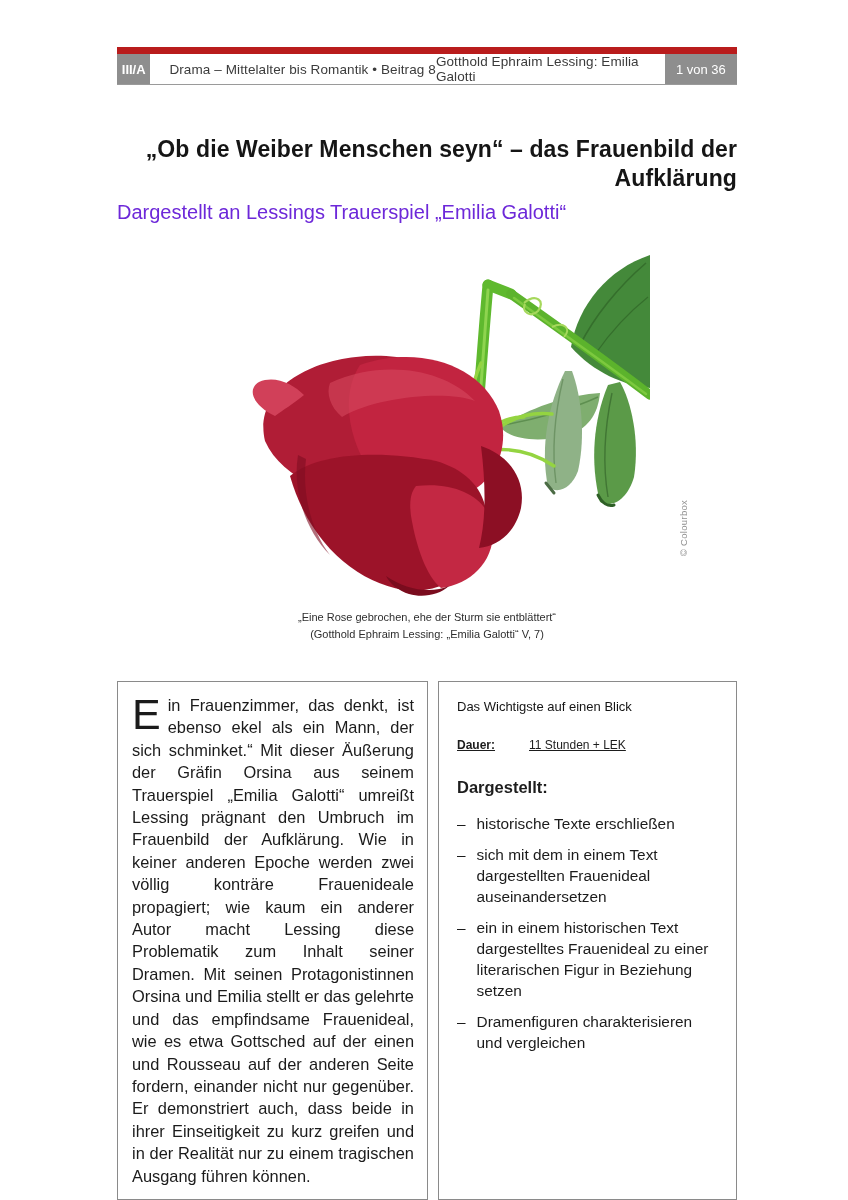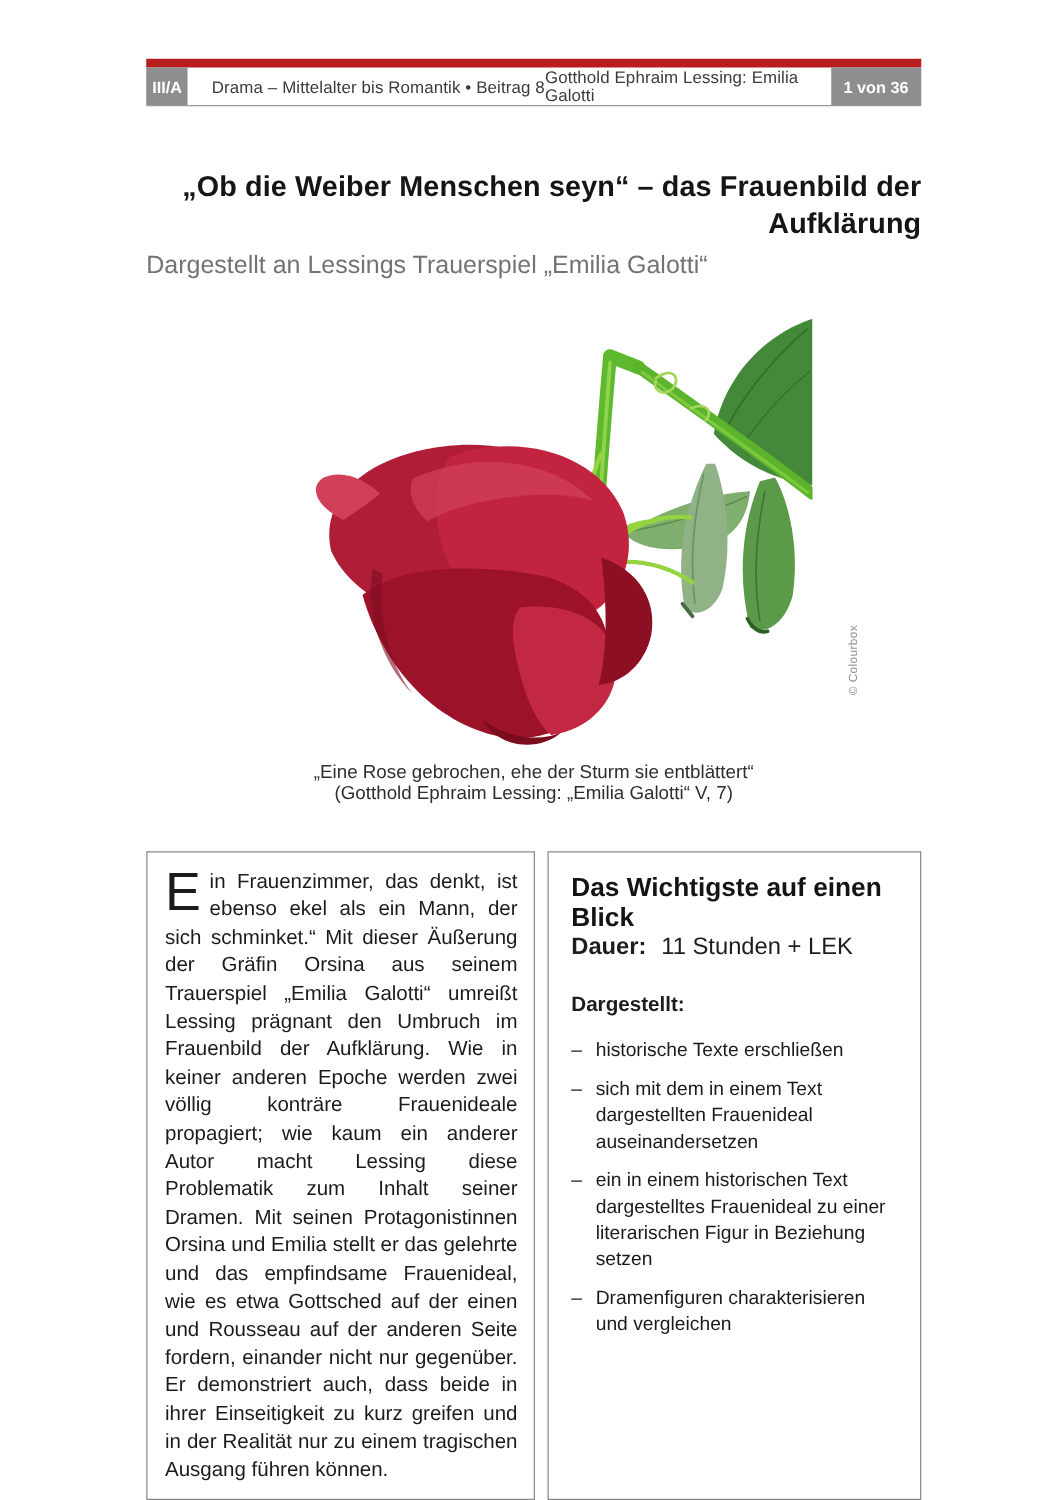--- a/index.html
+++ b/index.html
@@ -14,65 +14,65 @@
   .topbar{
     margin-top:47px;height:30px;display:flex;align-items:stretch;
     border-top:7px solid #b91c1c;border-bottom:1px solid #9a9a9a;
     box-sizing:content-box;
   }
   .badge{
     background:#8e8e8e;color:#ffffff;display:flex;align-items:center;justify-content:center;
     font-size:13px;
   }
   .badge-left{width:36px;font-weight:bold;}
-  .badge-right{width:78px;font-weight:bold;}
+  .badge-right{width:78px;font-weight:normal;}
   .topbar-section{
     flex:0 0 auto;display:flex;align-items:center;padding-left:19px;
     font-size:13.5px;color:#3b3b3b;letter-spacing:.1px;
   }
   .topbar-spacer{flex:1 1 auto;}
   .topbar-work{
     display:flex;align-items:center;
     font-size:13.5px;color:#3b3b3b;letter-spacing:.1px;
   }
 
   
   .title{
     margin:50px 0 0 0;font-size:23px;line-height:29px;font-weight:bold;color:#151515;
     letter-spacing:.1px;
     text-align:right;
   }
-  .subtitle{margin:7px 0 0 0;font-size:20px;line-height:25px;font-weight:normal;color:#737373;}
+  .subtitle{margin:7px 0 0 0;font-size:20px;line-height:25px;font-weight:normal;color:#6d28d9;}
   .author{margin:21px 0 0 0;font-size:15px;color:#222;}
 
   
   .figure{position:relative;margin-top:20px;height:352px;}
   .figure svg{position:absolute;left:63px;top:0;}
   .credit{
     position:absolute;left:566px;top:283px;transform:translate(-50%,-50%) rotate(-90deg);
     font-size:9.5px;color:#8f8f8f;white-space:nowrap;letter-spacing:.3px;
   }
-  .caption{margin-top:12px;text-align:center;font-size:15px;line-height:17px;color:#2e2e2e;}
+  .caption{margin-top:12px;text-align:center;font-size:11px;line-height:17px;color:#2e2e2e;}
 
   
   .columns{margin-top:38px;display:flex;gap:10px;align-items:stretch;}
   .box{border:1px solid #8a8a8a;box-sizing:border-box;background:#fff;}
   .box-intro{width:311px;padding:12px 13px 12px 14px;}
   .box-overview{width:299px;padding:15px 16px 15px 18px;}
 
   .intro-text{
     font-size:16.4px;line-height:22.4px;text-align:justify;color:#1b1b1b;
     text-justify:inter-word;hyphens:auto;
   }
   .dropcap{
     float:left;font-size:43px;line-height:36px;padding:2px 7px 0 0;color:#1b1b1b;
   }
 
-  .ov-heading{font-size:21px;font-weight:bold;color:#141414;margin:2px 0 0 0;}
-  .ov-duration{display:flex;margin-top:0;font-size:19px;}
+  .ov-heading{font-size:13px;font-weight:normal;color:#141414;margin:2px 0 0 0;}
+  .ov-duration{display:flex;margin-top:24px;font-size:12px;text-decoration:underline;}
   .ov-duration .lbl{font-weight:bold;width:72px;flex:0 0 auto;}
   .ov-komp{font-size:16.5px;font-weight:bold;margin-top:26px;}
   .ov-list{list-style:none;margin:16px 0 0 0;padding:0;}
   .ov-list li{display:flex;gap:11px;font-size:15.4px;line-height:21px;margin-top:10px;color:#1b1b1b;}
   .ov-list li:first-child{margin-top:0;}
   .ov-list .dash{flex:0 0 auto;}
 </style>
 </head>
 <body>
 

